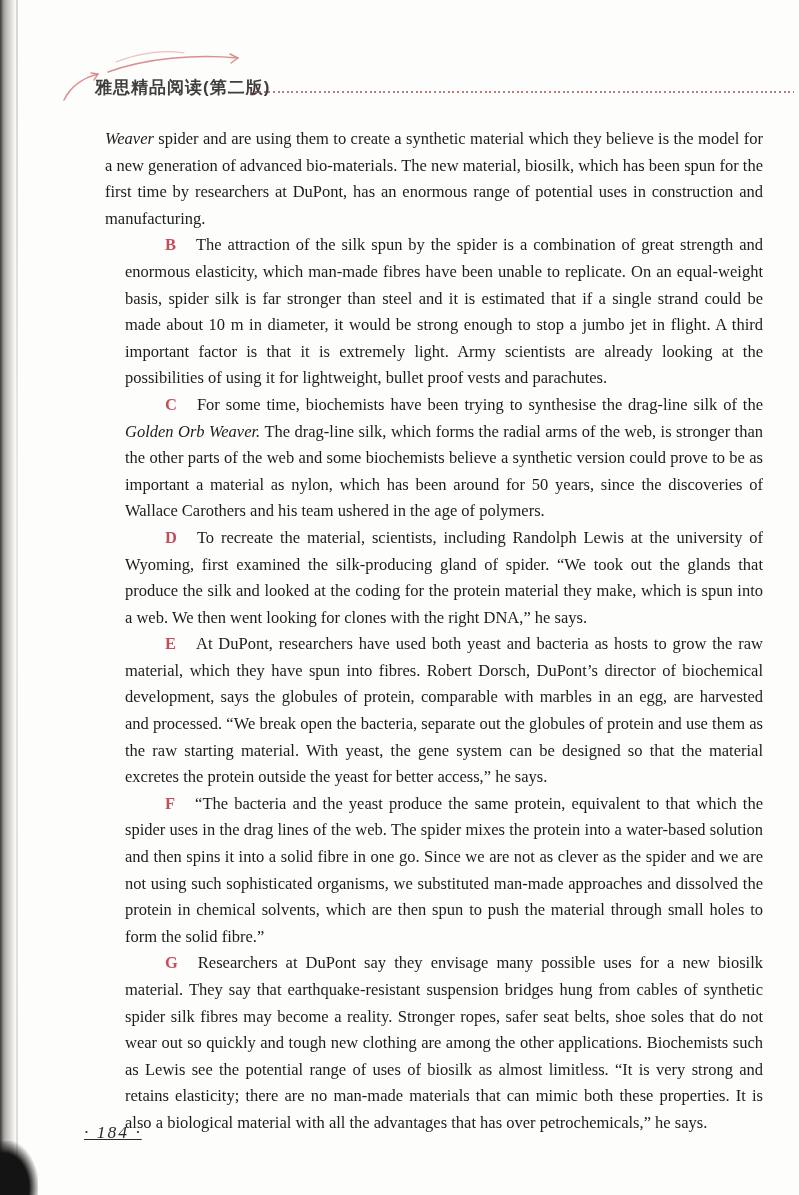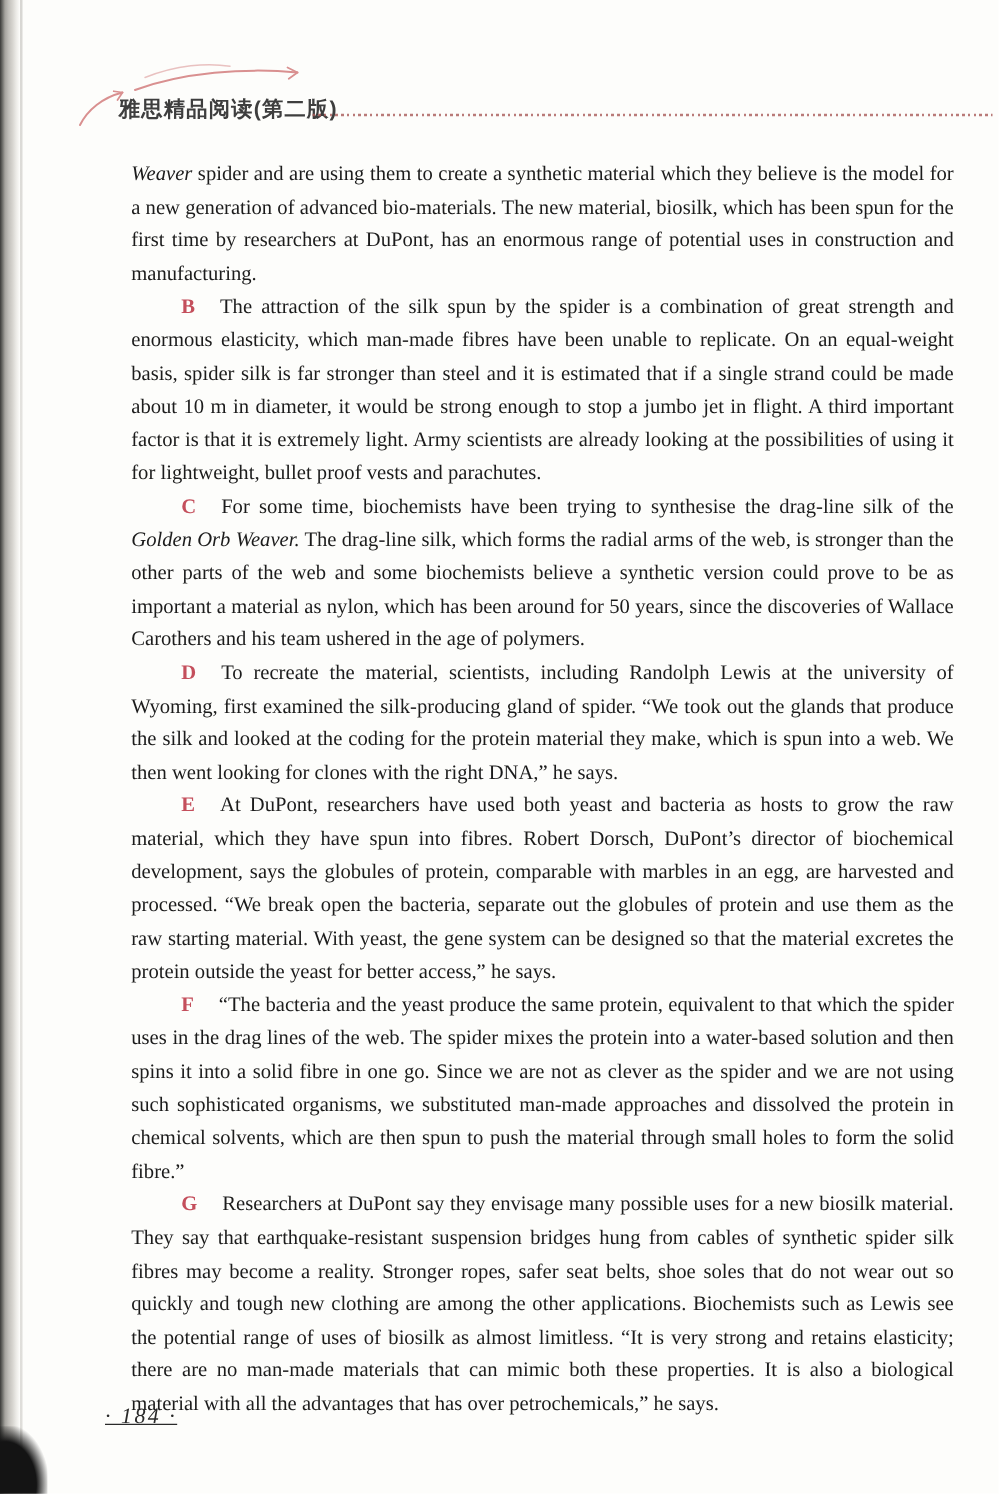--- a/index.html
+++ b/index.html
@@ -48,21 +48,21 @@
   }
   .swoosh{position:absolute;left:56px;top:44px;}
   
   .passage{
     position:absolute;left:105px;top:126px;width:658px;
     font-size:16.5px;line-height:26.6px;
     color:var(--ink,#1c1c1c);
     text-align:justify;
   }
   .passage p{margin:0;}
-  .passage p.labeled{text-indent:40px;}
+  .passage p.labeled{text-indent:40px;margin-left:20px;}
   .plabel{
     font-weight:bold;
     color:var(--label-red,#c44f5c);
     margin-right:20px;
   }
   
   .page-number{
     position:absolute;left:84px;top:1122px;
     font-style:italic;font-size:17.5px;color:#2a2a2a;
     letter-spacing:2px;white-space:nowrap;text-decoration:underline;

